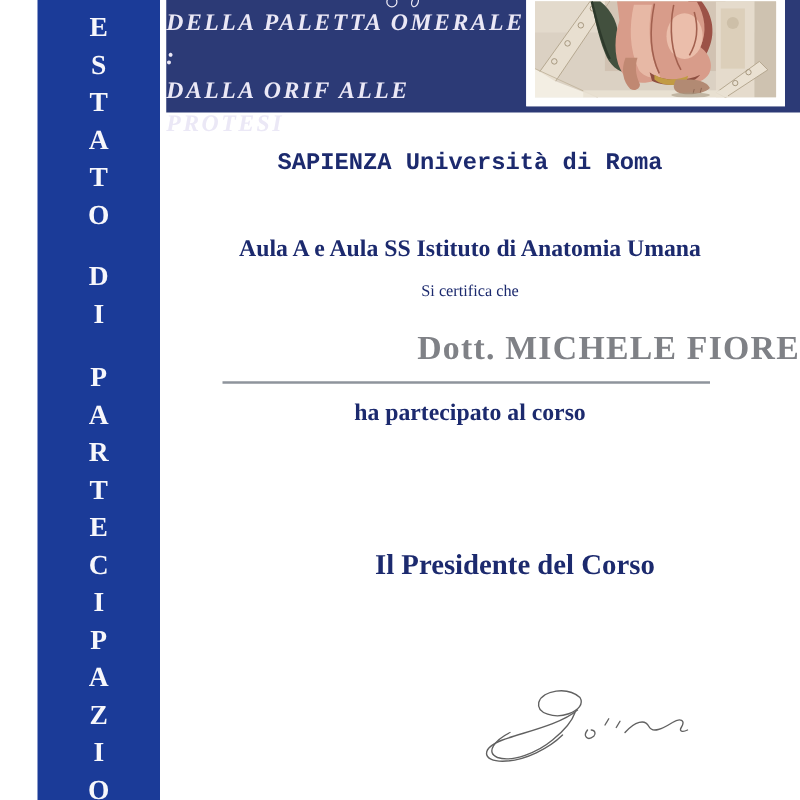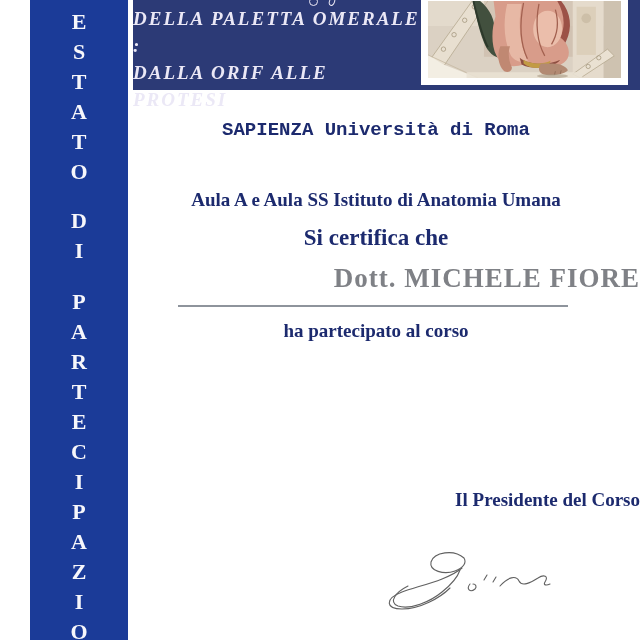--- a/index.html
+++ b/index.html
@@ -24,25 +24,25 @@
   .hdate{margin-top:8px;font-size:20px;font-style:italic;font-weight:600;letter-spacing:1px;}
   .fresco-frame{
     position:absolute;left:288px;top:-6px;width:193px;height:77px;
     background:#ffffff;border:7px solid #ffffff;
   }
   .fresco-frame svg{display:block;width:193px;height:77px;}
   
   .cwrap{position:absolute;left:112px;right:0;text-align:center;color:#1c2a6e;}
   .inst1{top:119px;font-size:19px;font-weight:bold;font-family:Liberation Mono, monospace;}
   .inst2{top:141px;font-size:19px;font-weight:bold;margin-top:48px;}
-  .certify{top:225px;font-size:23px;font-weight:bold;}
+  .certify{top:225px;font-size:13px;font-weight:normal;}
   .recipient{top:263px;font-size:27px;font-weight:bold;color:#7f8186;letter-spacing:1px;text-align:right;}
   .rule{position:absolute;left:178px;top:305px;width:390px;height:2px;background:#8e949c;}
   .participated{top:320px;font-size:19px;font-weight:bold;}
-  .president{position:absolute;left:300px;top:441px;width:340px;text-align:right;color:#1c2a6e;font-size:19px;font-weight:bold;line-height:22px;margin-top:48px;}
+  .president{position:absolute;left:300px;top:441px;width:340px;text-align:left;color:#1c2a6e;font-size:23px;font-weight:bold;line-height:22px;}
   .pre{white-space:pre;}
   .signature{position:absolute;left:378px;top:546px;width:180px;height:68px;}
   .signature svg{display:block;width:180px;height:68px;}
 </style>
 </head>
 <body>
 
 <div class="page">
 
   <div class="band">

